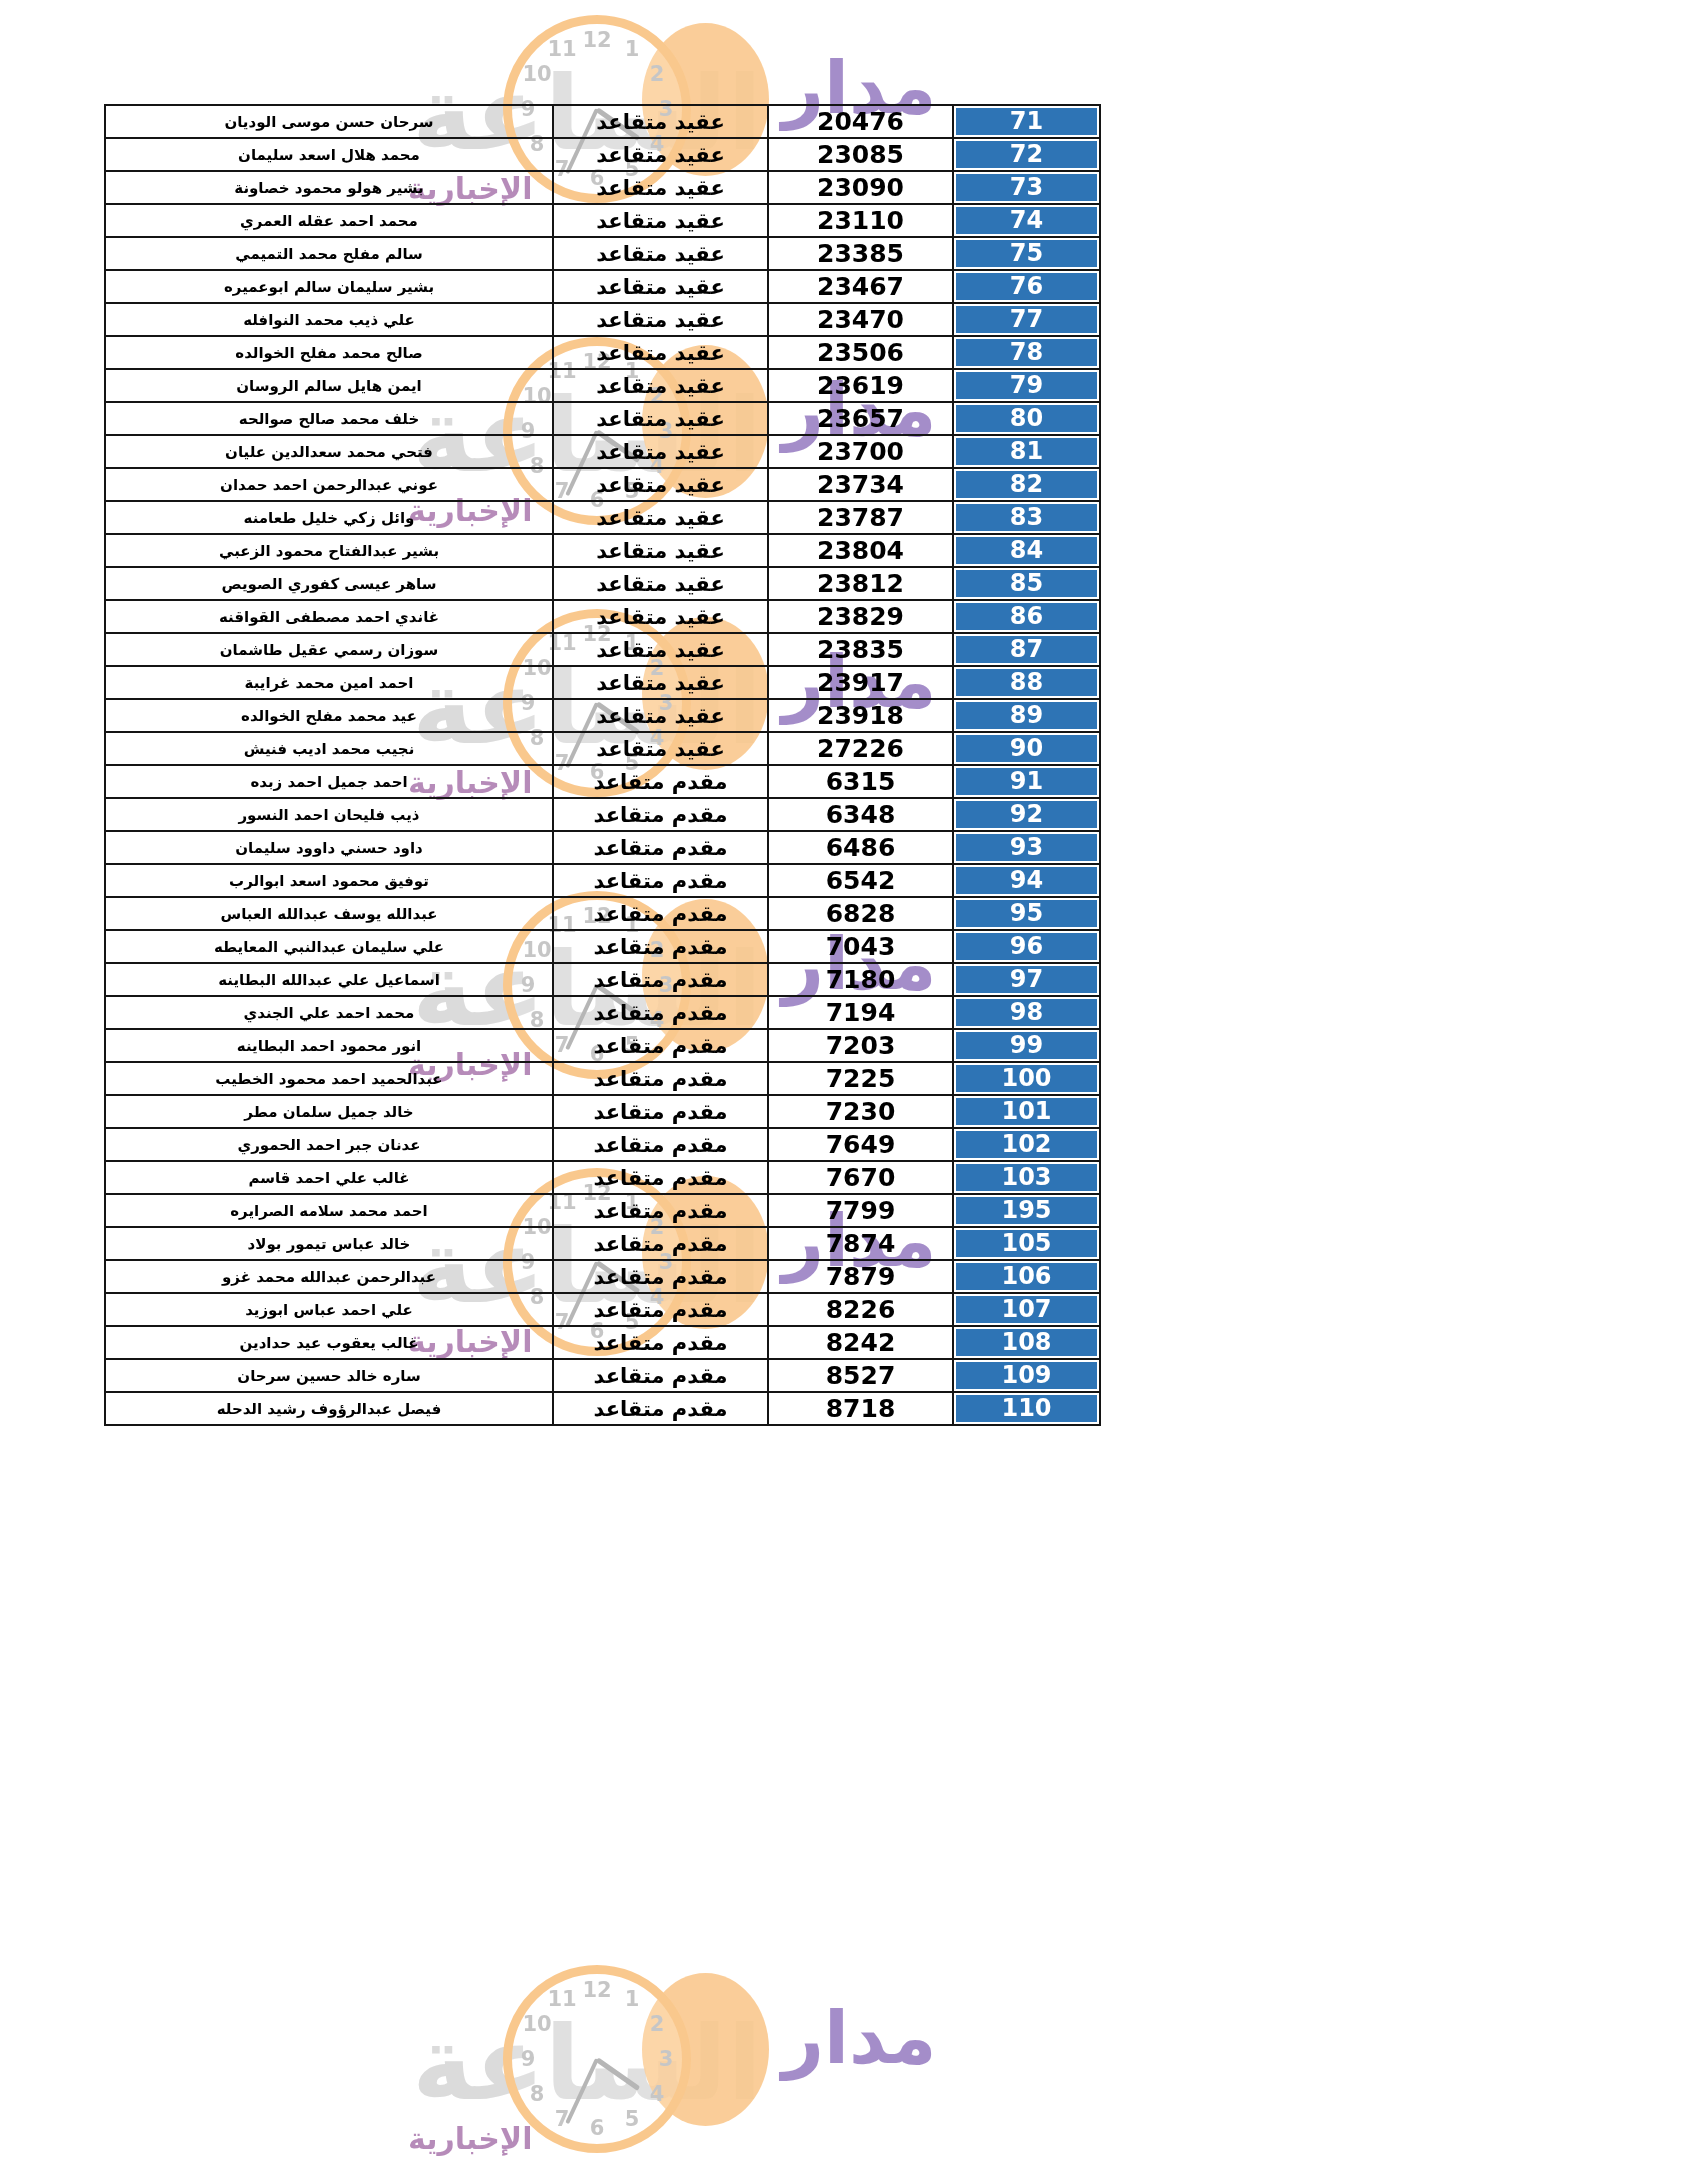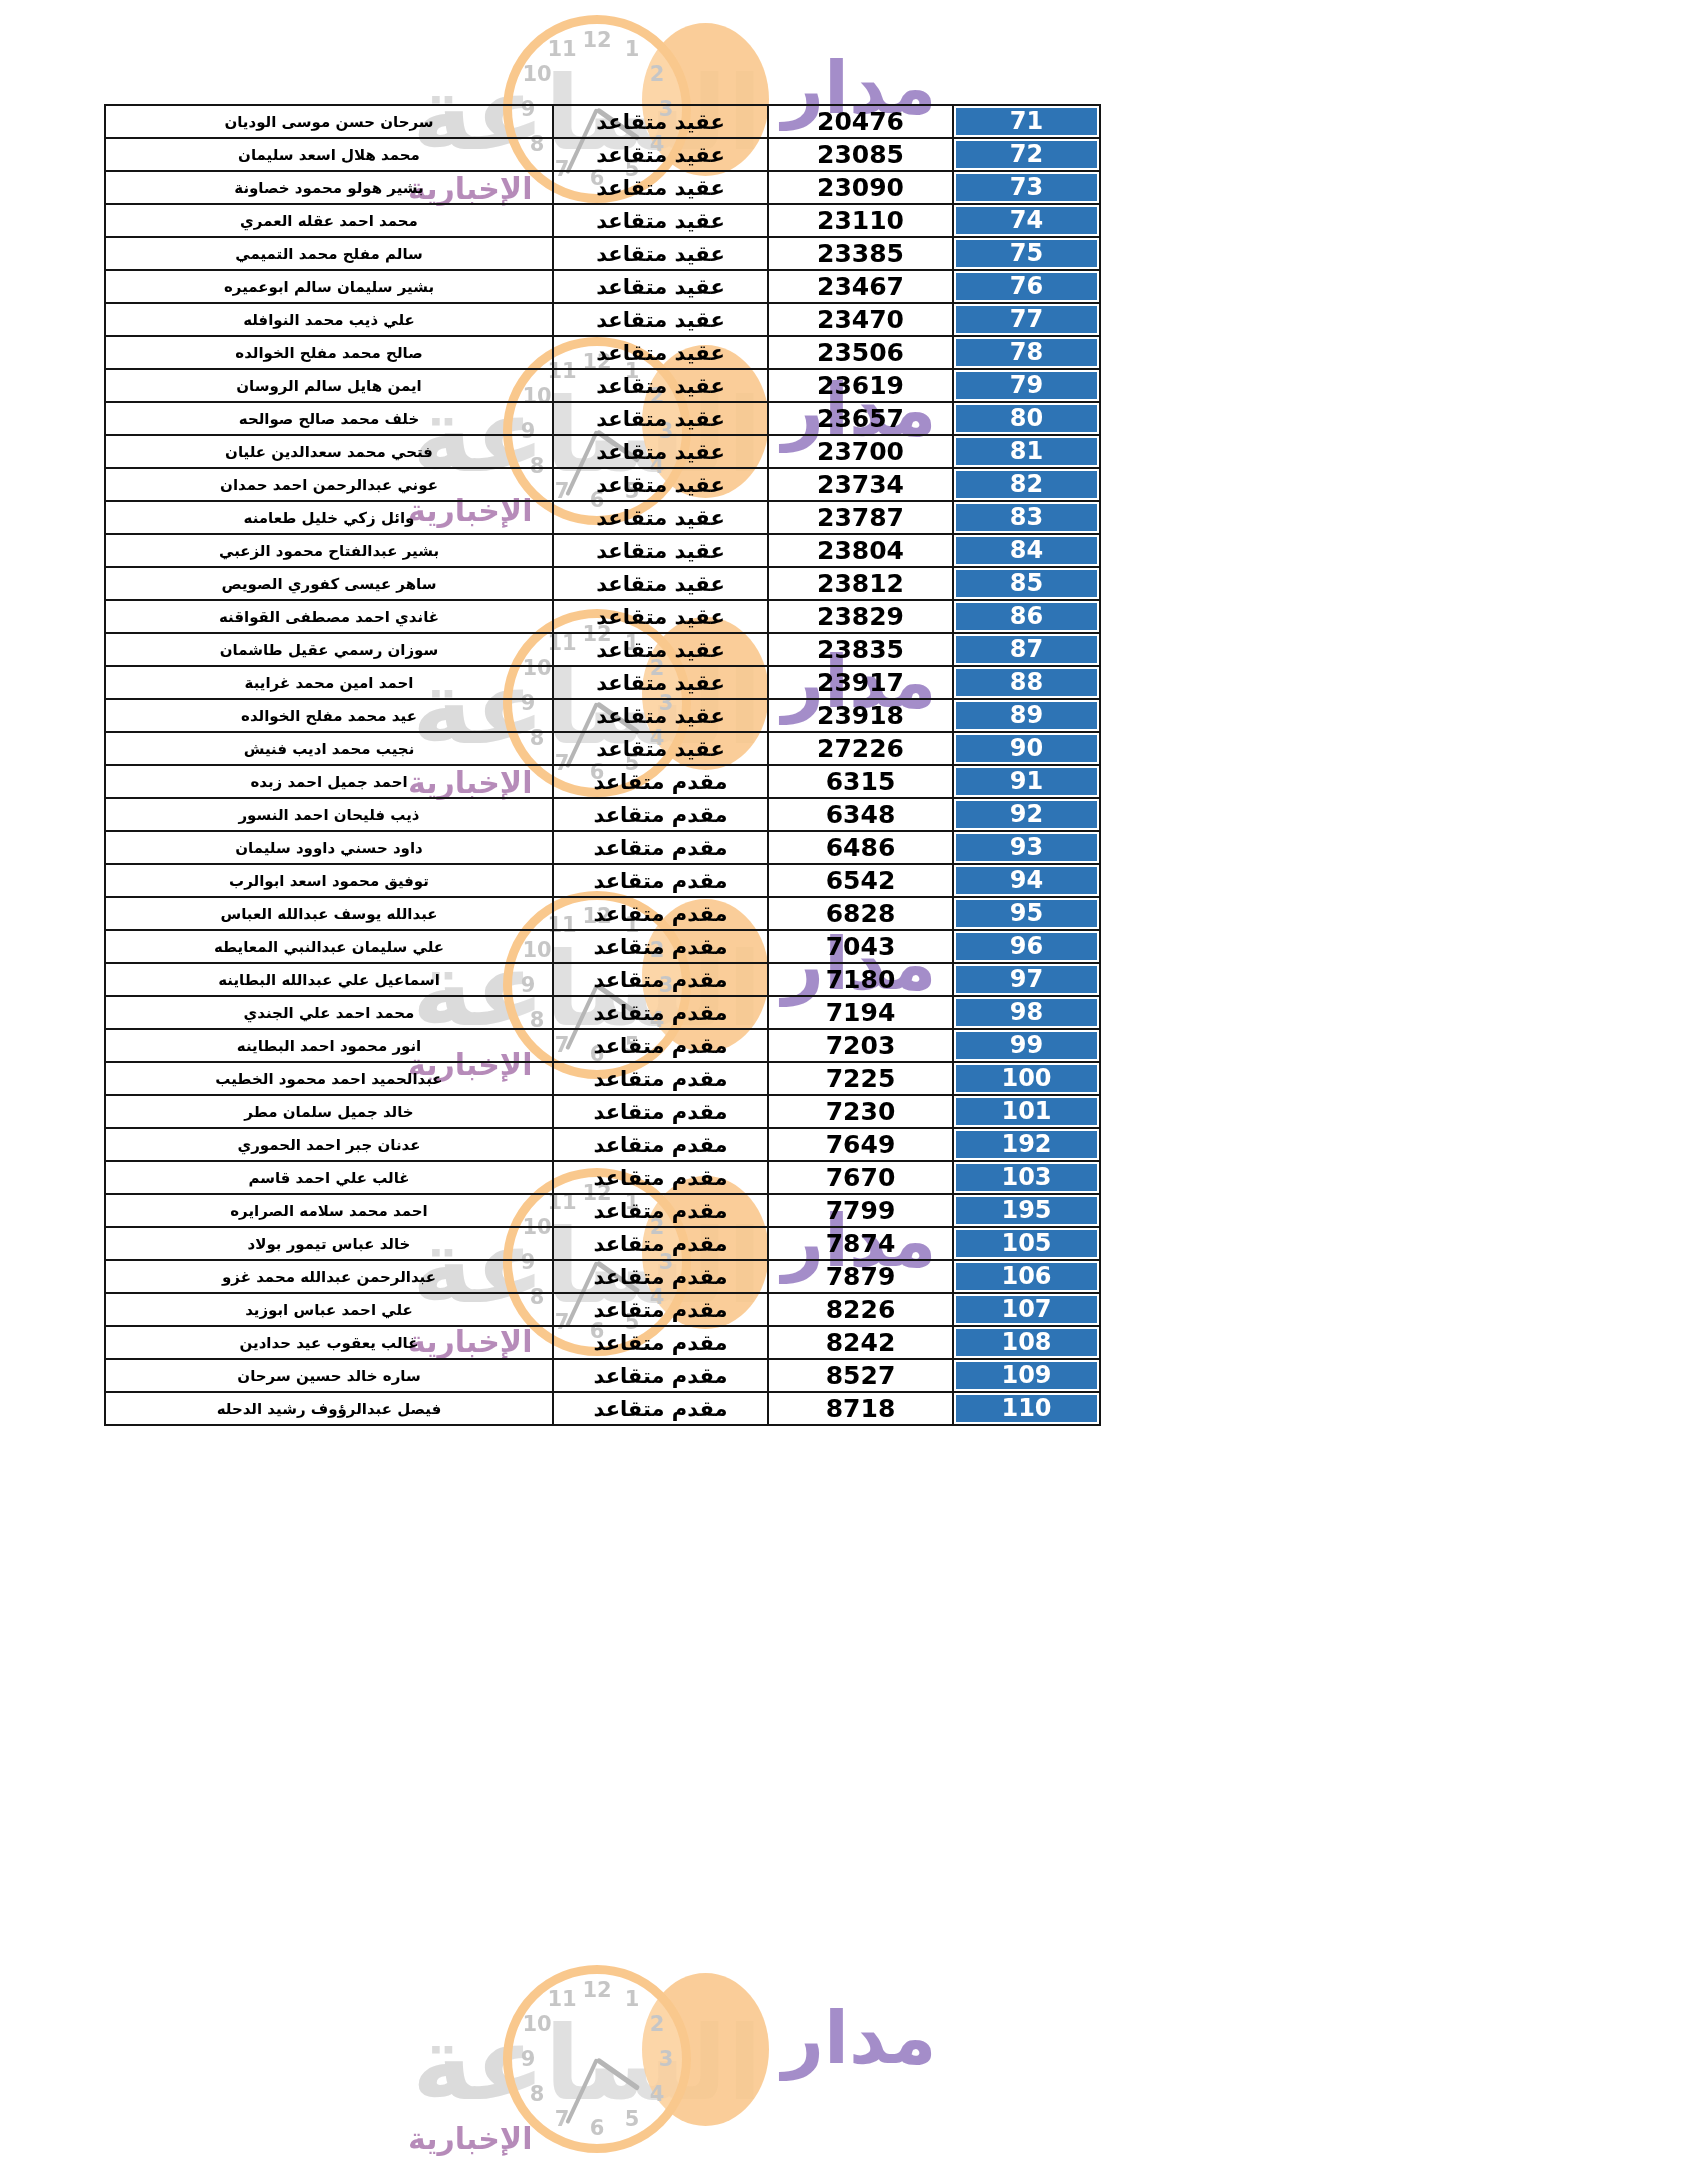--- a/index.html
+++ b/index.html
@@ -501,21 +501,21 @@
     <td class="serial-cell">
       <div class="serial-badge">101</div>
     </td>
     <td class="id-cell">7230</td>
     <td class="rank-cell">مقدم متقاعد</td>
     <td class="name-cell">خالد جميل سلمان مطر</td>
   </tr>
 
   <tr>
     <td class="serial-cell">
-      <div class="serial-badge">192</div>
+      <div class="serial-badge">102</div>
     </td>
     <td class="id-cell">7649</td>
     <td class="rank-cell">مقدم متقاعد</td>
     <td class="name-cell">عدنان جبر احمد الحموري</td>
   </tr>
 
   <tr>
     <td class="serial-cell">
       <div class="serial-badge">103</div>
     </td>

